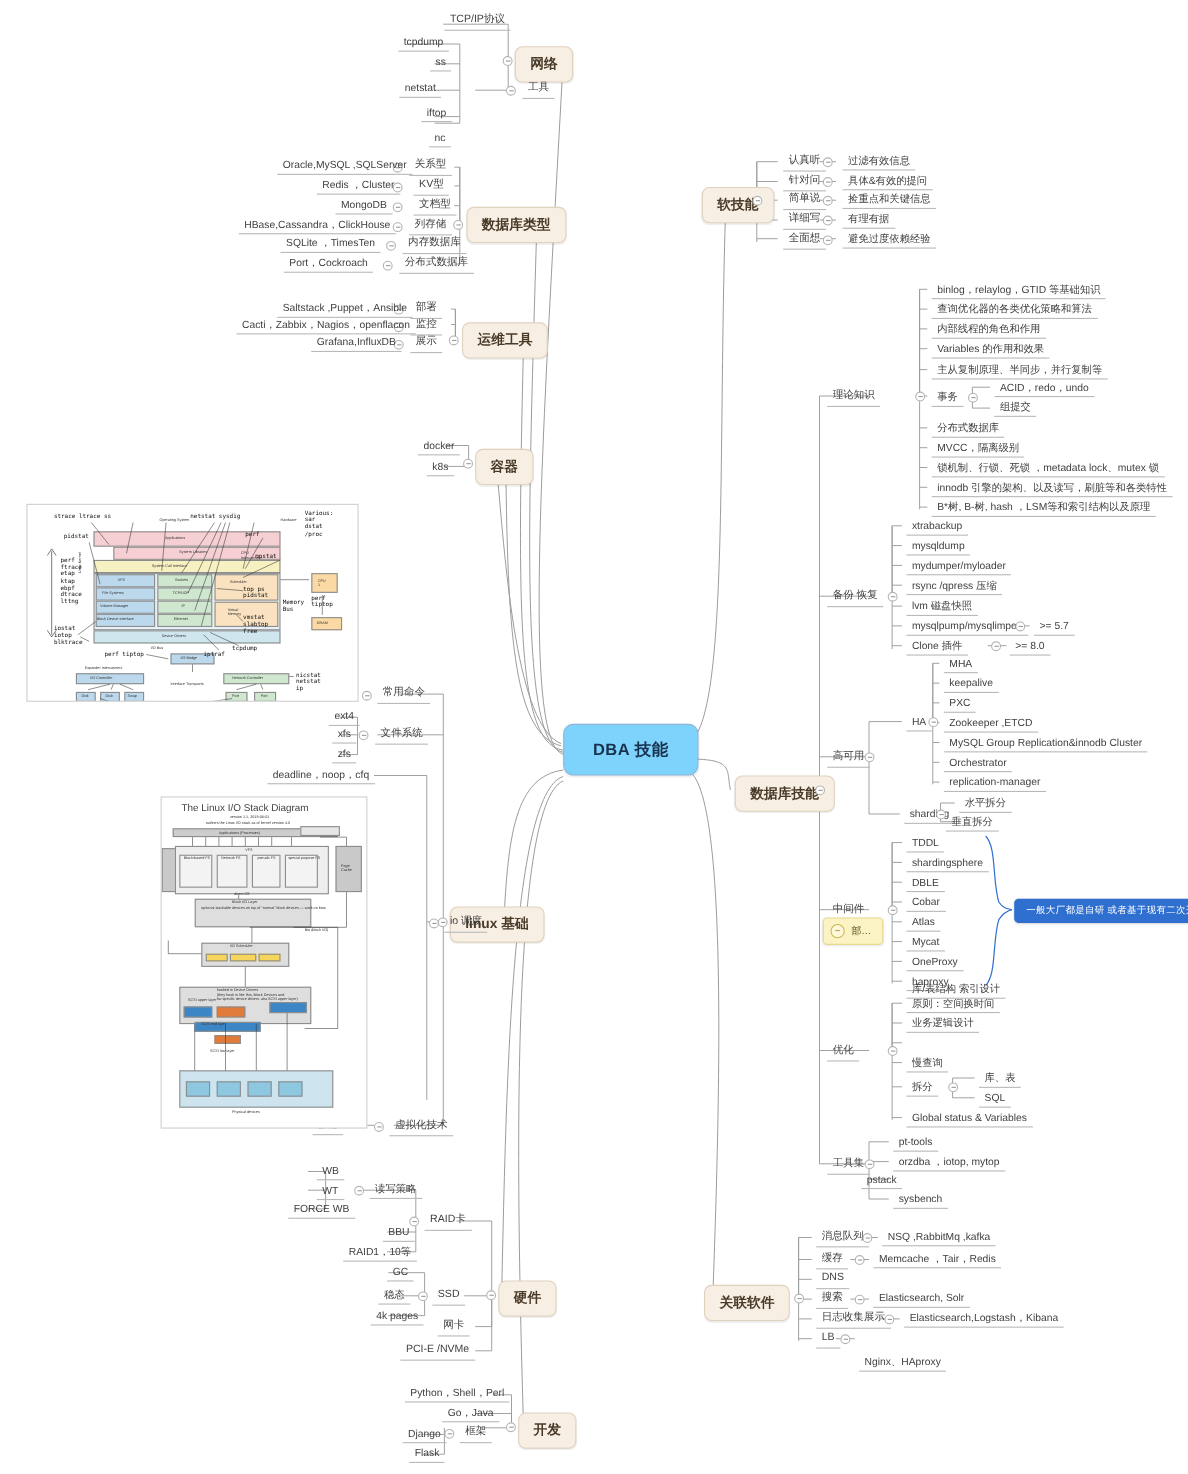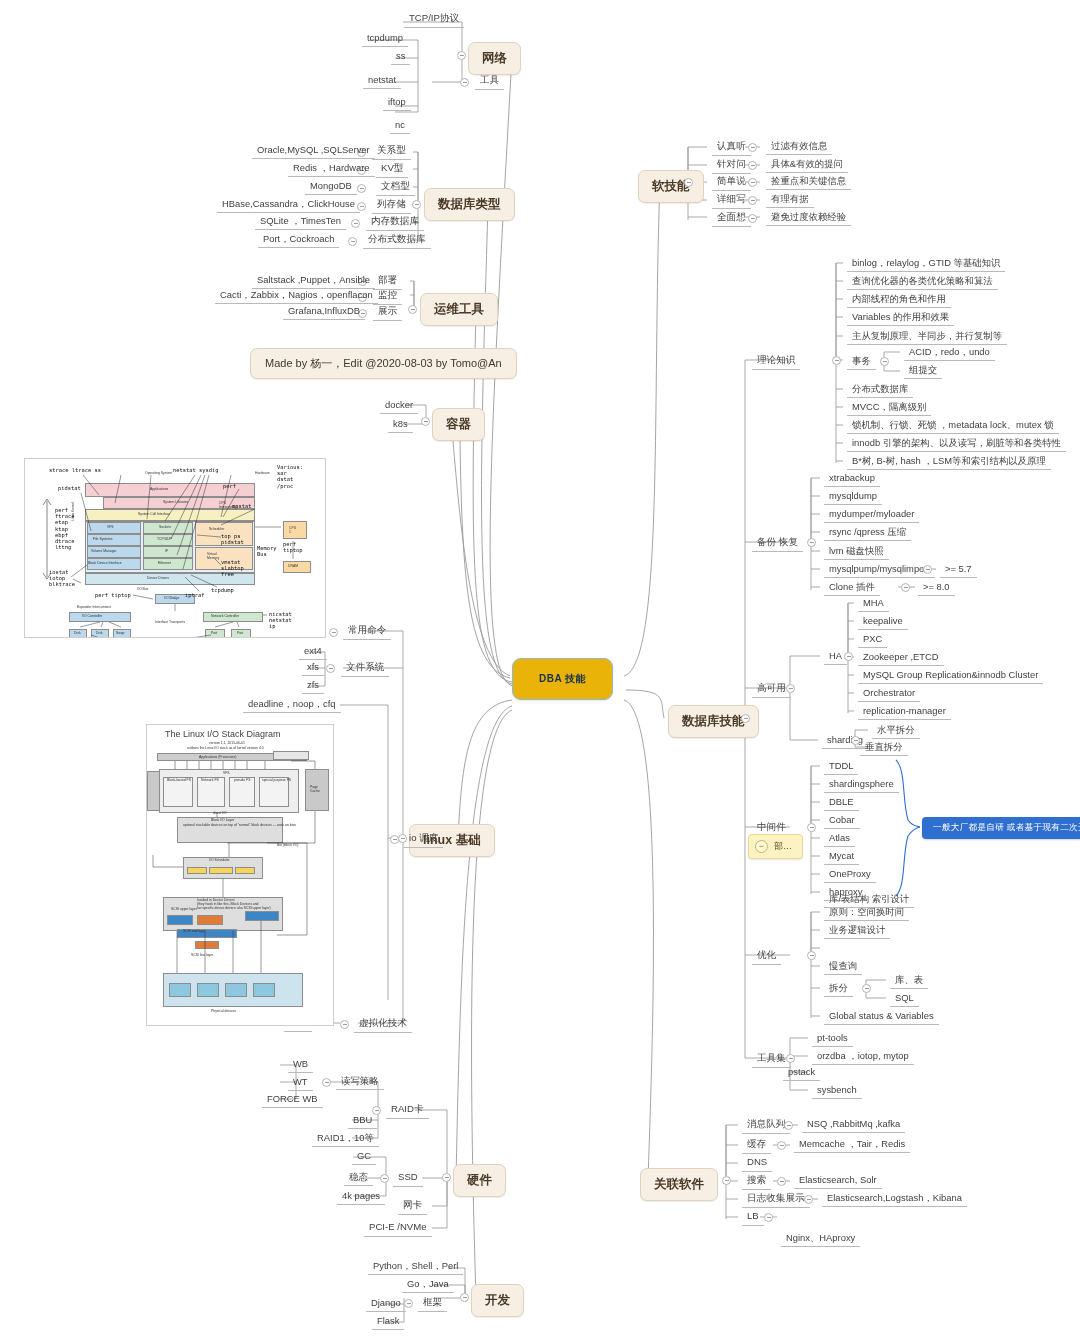--- a/index.html
+++ b/index.html
@@ -8,22 +8,22 @@
     font-family:"Liberation Sans","DejaVu Sans",sans-serif;
     color:#3a3a3a;
   }
   #canvas{position:absolute;inset:0;}
   svg.wires{position:absolute;left:0;top:0;width:1080px;height:1340px;pointer-events:none;}
 
   
   .node{position:absolute;white-space:nowrap;}
 
   .root{
-    background:#eab308;border:1px solid #8fb6dd;border-radius:9px;
-    color:#18324d;font-size:10px;font-weight:bold;
+    background:#7dd3fc;border:1px solid #8fb6dd;border-radius:9px;
+    color:#18324d;font-size:15px;font-weight:bold;
     padding:13px 26px;letter-spacing:.5px;
     box-shadow:0 1px 2px rgba(0,0,0,.10);
   }
   .lvl1{
     background:#f7efe4;border:1px solid #e0d2bd;border-radius:7px;
     color:#4a3a28;font-size:12.5px;font-weight:bold;
     padding:7px 13px;
     box-shadow:0 1px 1px rgba(0,0,0,.07);
   }
   .lvl2,.lvl3,.lvl4{
@@ -315,39 +315,38 @@
 <div class="node lvl2 ul" style="left:372px;top:196px;">列存储</div>
 <div class="node lvl2 ul" style="left:366px;top:213px;">内存数据库</div>
 <div class="node lvl2 ul" style="left:363px;top:231px;">分布式数据库</div>
 <div class="toggle" style="left:357px;top:148px;"></div>
 <div class="toggle" style="left:357px;top:166px;"></div>
 <div class="toggle" style="left:357px;top:184px;"></div>
 <div class="toggle" style="left:357px;top:202px;"></div>
 <div class="toggle" style="left:351px;top:219px;"></div>
 <div class="toggle" style="left:348px;top:237px;"></div>
 <div class="node lvl3 ul" style="left:252px;top:142px;">Oracle,MySQL ,SQLServer</div>
-<div class="node lvl3 ul" style="left:288px;top:160px;">Redis ，Hardware</div>
+<div class="node lvl3 ul" style="left:288px;top:160px;">Redis ，Cluster</div>
 <div class="node lvl3 ul" style="left:305px;top:178px;">MongoDB</div>
 <div class="node lvl3 ul" style="left:217px;top:196px;">HBase,Cassandra，ClickHouse</div>
 <div class="node lvl3 ul" style="left:255px;top:213px;">SQLite ，TimesTen</div>
 <div class="node lvl3 ul" style="left:258px;top:231px;">Port，Cockroach</div>
 
 <div class="node lvl1" style="left:420px;top:293px;">运维工具</div>
 <div class="toggle" style="left:408px;top:305px;"></div>
 <div class="node lvl2 ul" style="left:373px;top:272px;">部署</div>
 <div class="node lvl2 ul" style="left:373px;top:287px;">监控</div>
 <div class="node lvl2 ul" style="left:373px;top:303px;">展示</div>
 <div class="toggle" style="left:358px;top:277px;"></div>
 <div class="toggle" style="left:358px;top:293px;"></div>
 <div class="toggle" style="left:358px;top:309px;"></div>
 <div class="node lvl3 ul" style="left:252px;top:272px;">Saltstack ,Puppet，Ansible</div>
 <div class="node lvl3 ul" style="left:215px;top:287px;">Cacti，Zabbix，Nagios，openflacon</div>
 <div class="node lvl3 ul" style="left:283px;top:303px;">Grafana,InfluxDB</div>
 
-<div class="node note" style="left:250px;top:348px;">Made by 杨一，Edit @2020-08-03 by Tomo@An</div>
 
 <div class="node lvl1" style="left:432px;top:408px;">容器</div>
 <div class="toggle" style="left:421px;top:417px;"></div>
 <div class="node lvl3 ul" style="left:380px;top:397px;">docker</div>
 <div class="node lvl3 ul" style="left:388px;top:416px;">k8s</div>
 
 <div class="node lvl1" style="left:409px;top:824px;">linux 基础</div>
 <div class="toggle" style="left:398px;top:834px;"></div>
 <div class="node lvl2 ul" style="left:343px;top:622px;">常用命令</div>
 <div class="toggle" style="left:329px;top:628px;"></div>

